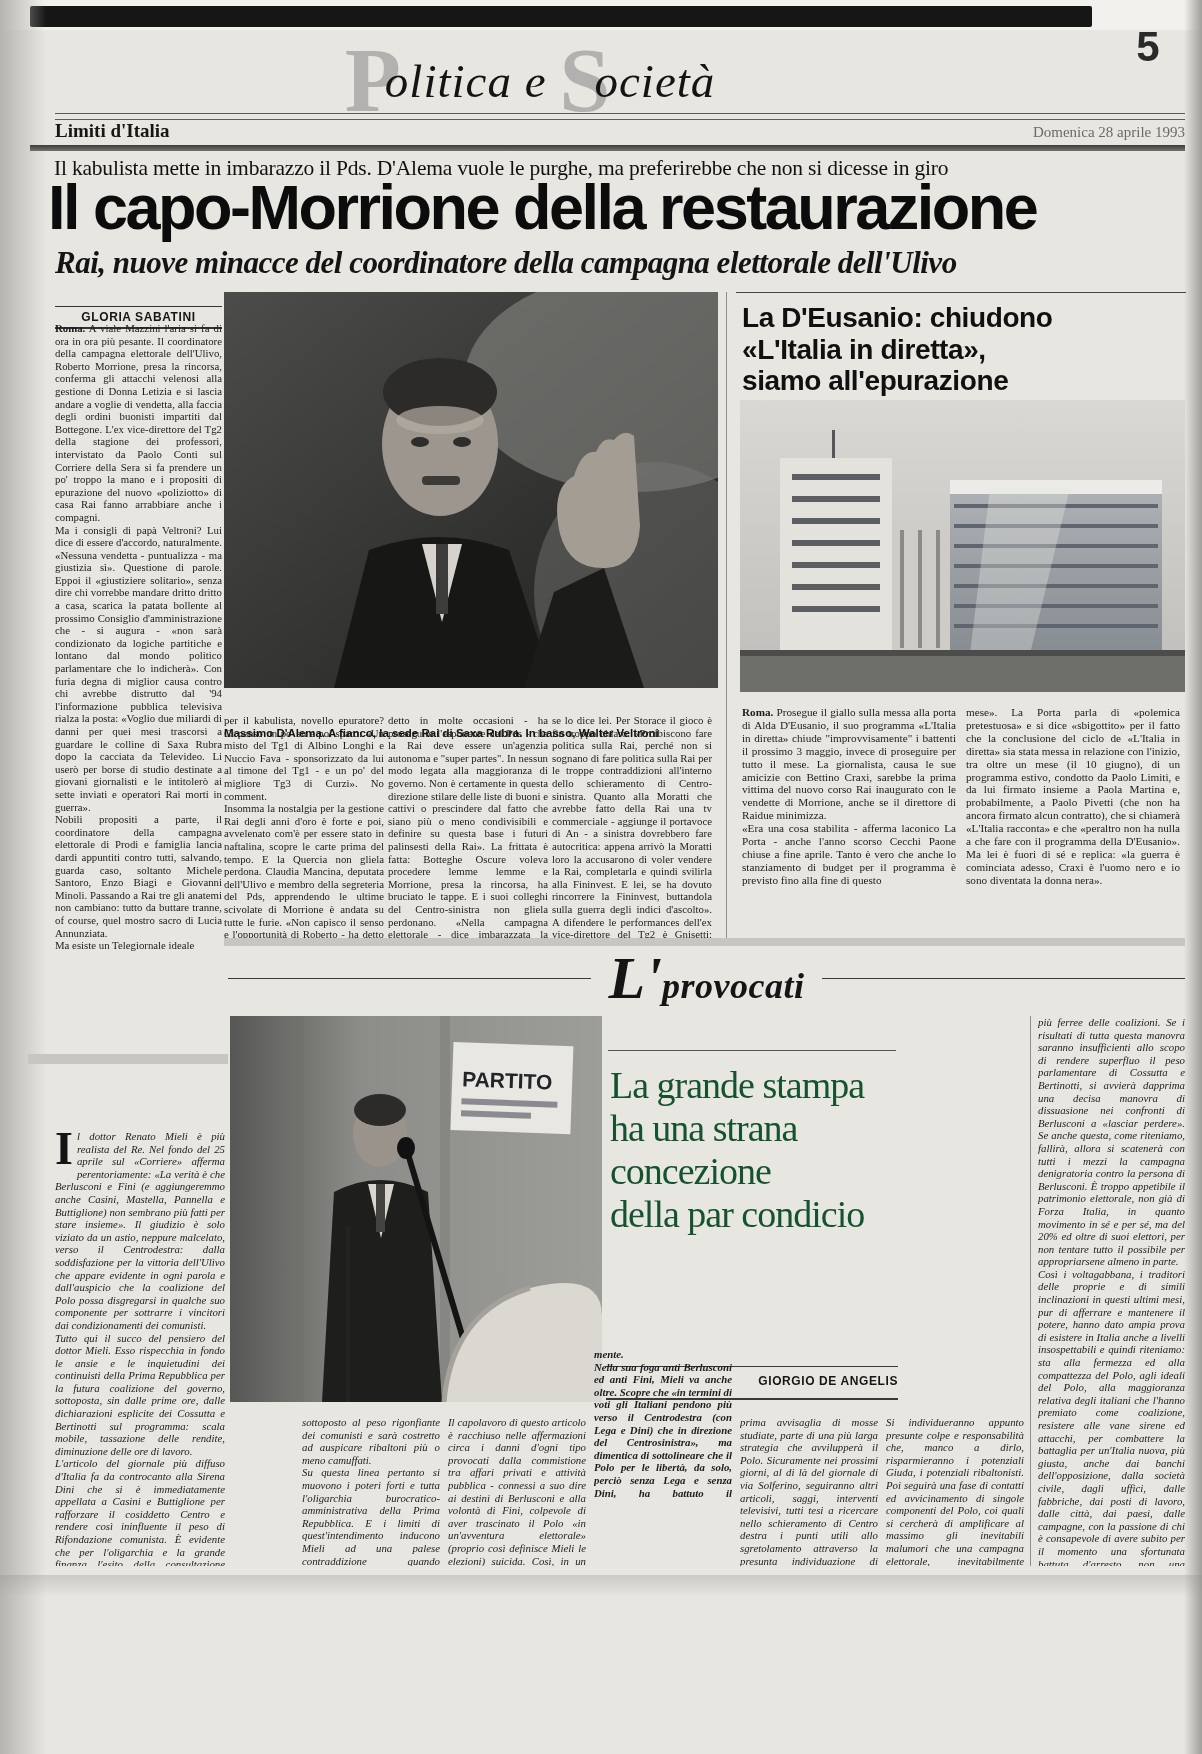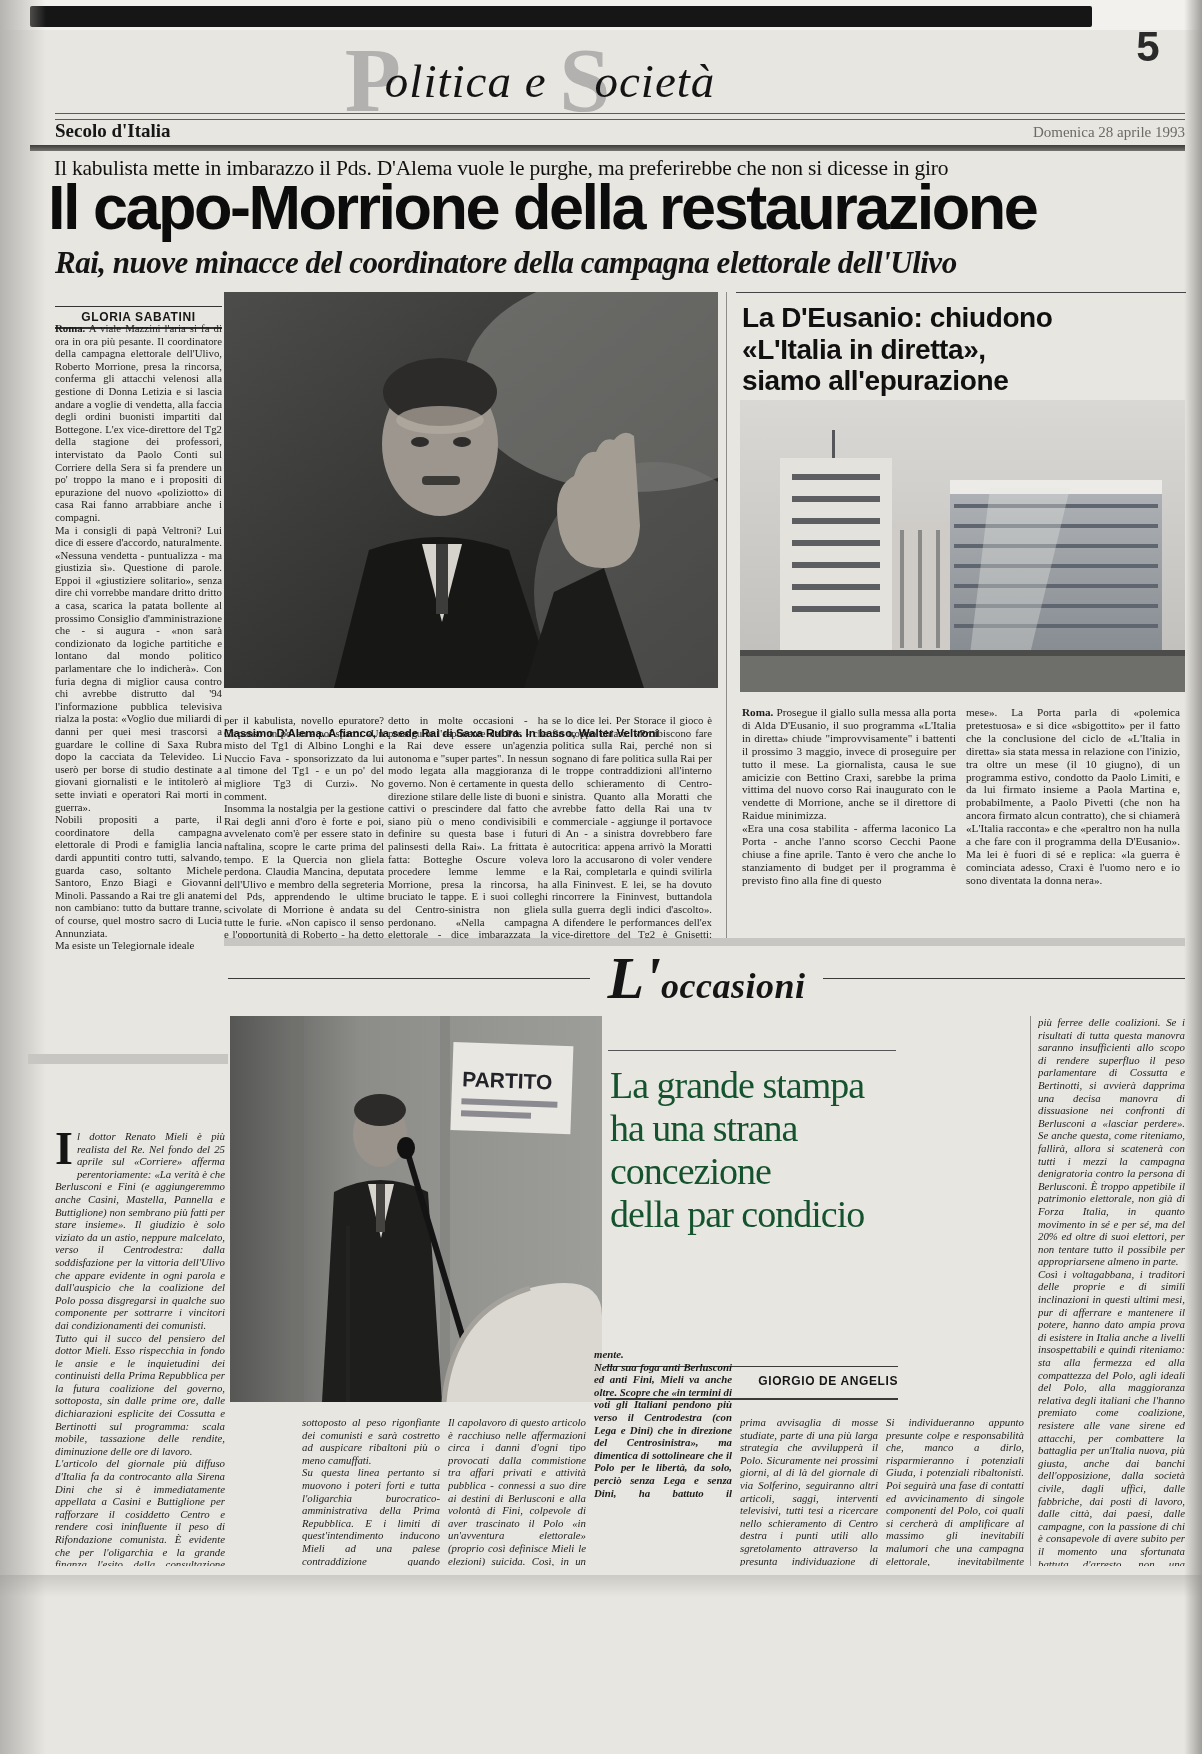--- a/index.html
+++ b/index.html
@@ -61,21 +61,21 @@
   <div class="abs edge-top"></div>
   <div class="abs topstrip"></div>
   <div class="abs edge-left"></div>
   <div class="abs edge-right"></div>
 
   <div class="abs pagenum">5</div>
   <div class="abs section-title">
     <span class="ghost">P</span><span class="secword">olitica e </span><span class="ghost">S</span><span class="secword">ocietà</span>
   </div>
   <div class="abs rule-double"></div>
-  <div class="abs paper-name">Secolo d'Italia</div>
+  <div class="abs paper-name">Limiti d'Italia</div>
   <div class="abs issue-date">Domenica 28 aprile 1993</div>
   <div class="abs rule-thick"></div>
 
   <div class="abs kicker">Il kabulista mette in imbarazzo il Pds. D'Alema vuole le purghe, ma preferirebbe che non si dicesse in giro</div>
   <div class="abs subhead">Rai, nuove minacce del coordinatore della campagna elettorale dell'Ulivo</div>
   <div class="abs headline">Il capo-Morrione della restaurazione</div>
 
   <div class="abs byline-box" style="left:55px;top:294px;width:167px;">
     <span>GLORIA SABATINI</span>
   </div>
@@ -165,21 +165,21 @@
   <div class="abs sb-col" style="left:742px;top:706px;width:214px;height:232px;"><span class="lead">Roma.</span><span> Prosegue il giallo sulla messa alla porta di Alda D'Eusanio, il suo programma «L'Italia in diretta» chiude "improvvisamente" i battenti il prossimo 3 maggio, invece di proseguire per tutto il mese. La giornalista, causa le sue amicizie con Bettino Craxi, sarebbe la prima vittima del nuovo corso Rai inaugurato con le vendette di Morrione, anche se il direttore di Raidue minimizza.
 «Era una cosa stabilita - afferma laconico La Porta - anche l'anno scorso Cecchi Paone chiuse a fine aprile. Tanto è vero che anche lo stanziamento di budget per il programma è previsto fino alla fine di questo</span></div>
   <div class="abs sb-col" style="left:966px;top:706px;width:214px;height:232px;">mese». La Porta parla di «polemica pretestuosa» e si dice «sbigottito» per il fatto che la conclusione del ciclo de «L'Italia in diretta» sia stata messa in relazione con l'inizio, tra oltre un mese (il 10 giugno), di un programma estivo, condotto da Paolo Limiti, e da lui firmato insieme a Paola Martina e, probabilmente, a Paolo Pivetti (che non ha ancora firmato alcun contratto), che si chiamerà «L'Italia racconta» e che «peraltro non ha nulla a che fare con il programma della D'Eusanio». Ma lei è fuori di sé e replica: «la guerra è cominciata adesso, Craxi è l'uomo nero e io sono diventata la donna nera».</div>
 
   <div class="abs band" style="left:224px;top:938px;width:961px;height:8px;"></div>
   <div class="abs band" style="left:28px;top:1054px;width:200px;height:10px;"></div>
 
   <div class="abs int-head">
     <div class="int-line"></div>
     <div class="int-label">
-      <span class="int-initial">L'</span><span class="int-rest">occasioni</span>
+      <span class="int-initial">L'</span><span class="int-rest">provocati</span>
     </div>
     <div class="int-line"></div>
   </div>
 
   <div class="abs body-col it" style="left:55px;top:1130px;width:170px;height:436px;"><span class="dropcap">I</span><span>l dottor Renato Mieli è più realista del Re. Nel fondo del 25 aprile sul «Corriere» afferma perentoriamente: «La verità è che Berlusconi e Fini (e aggiungeremmo anche Casini, Mastella, Pannella e Buttiglione) non sembrano più fatti per stare insieme». Il giudizio è solo viziato da un astio, neppure malcelato, verso il Centrodestra: dalla soddisfazione per la vittoria dell'Ulivo che appare evidente in ogni parola e dall'auspicio che la coalizione del Polo possa disgregarsi in qualche suo componente per sottrarre i vincitori dai condizionamenti dei comunisti.
 Tutto qui il succo del pensiero del dottor Mieli. Esso rispecchia in fondo le ansie e le inquietudini dei continuisti della Prima Repubblica per la futura coalizione del governo, sottoposta, sin dalle prime ore, dalle dichiarazioni esplicite dei Cossutta e Bertinotti sul programma: scala mobile, tassazione delle rendite, diminuzione delle ore di lavoro.
 L'articolo del giornale più diffuso d'Italia fa da controcanto alla Sirena Dini che si è immediatamente appellata a Casini e Buttiglione per rafforzare il cosiddetto Centro e rendere così ininfluente il peso di Rifondazione comunista. È evidente che per l'oligarchia e la grande finanza l'esito della consultazione popolare è una ciambella con il buco riuscito a metà. Infatti, se al Senato l'Ulivo potrà disporre di una sua maggioranza autonoma, alla Camera il futuro governo Prodi sarà</span></div>
 
   <div class="abs" style="left:230px;top:1016px;width:372px;height:386px;">
     <svg width="372" height="386" viewBox="0 0 372 386">

